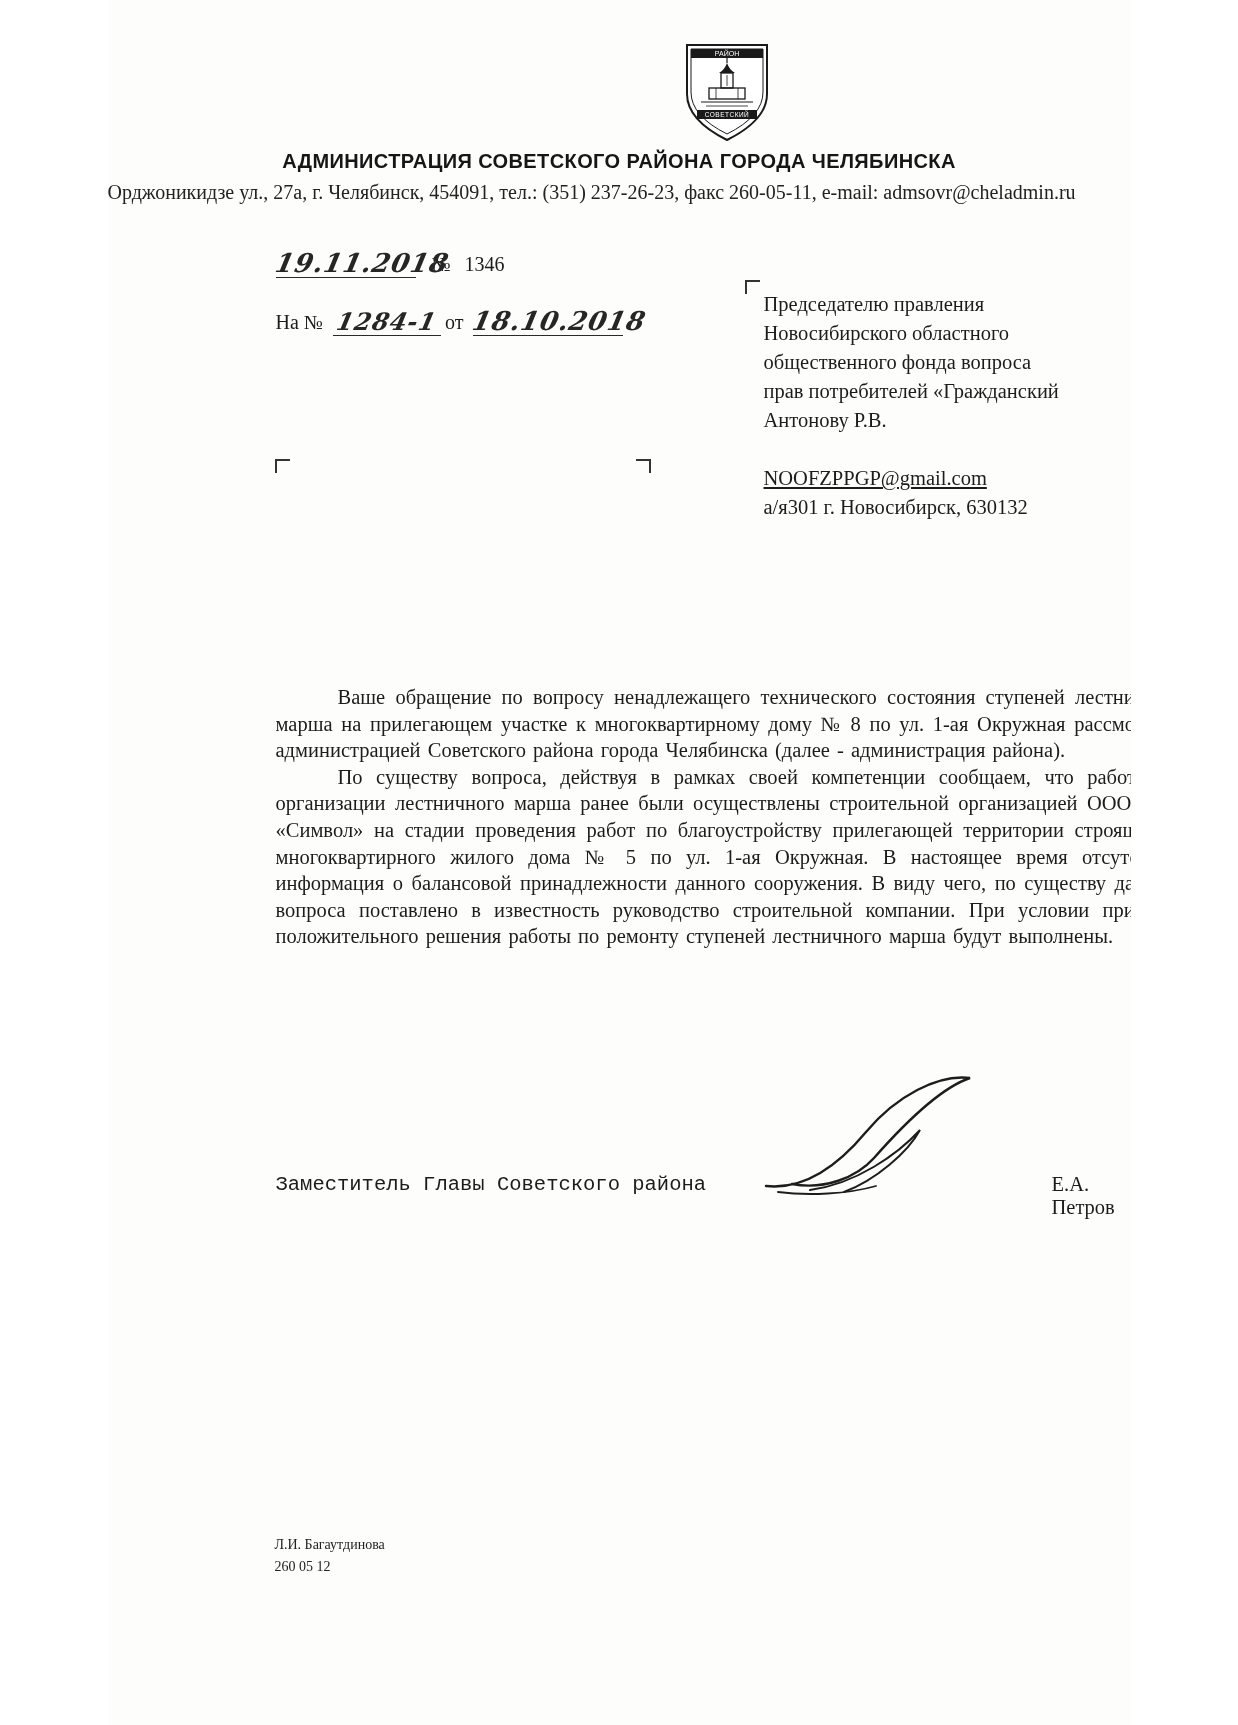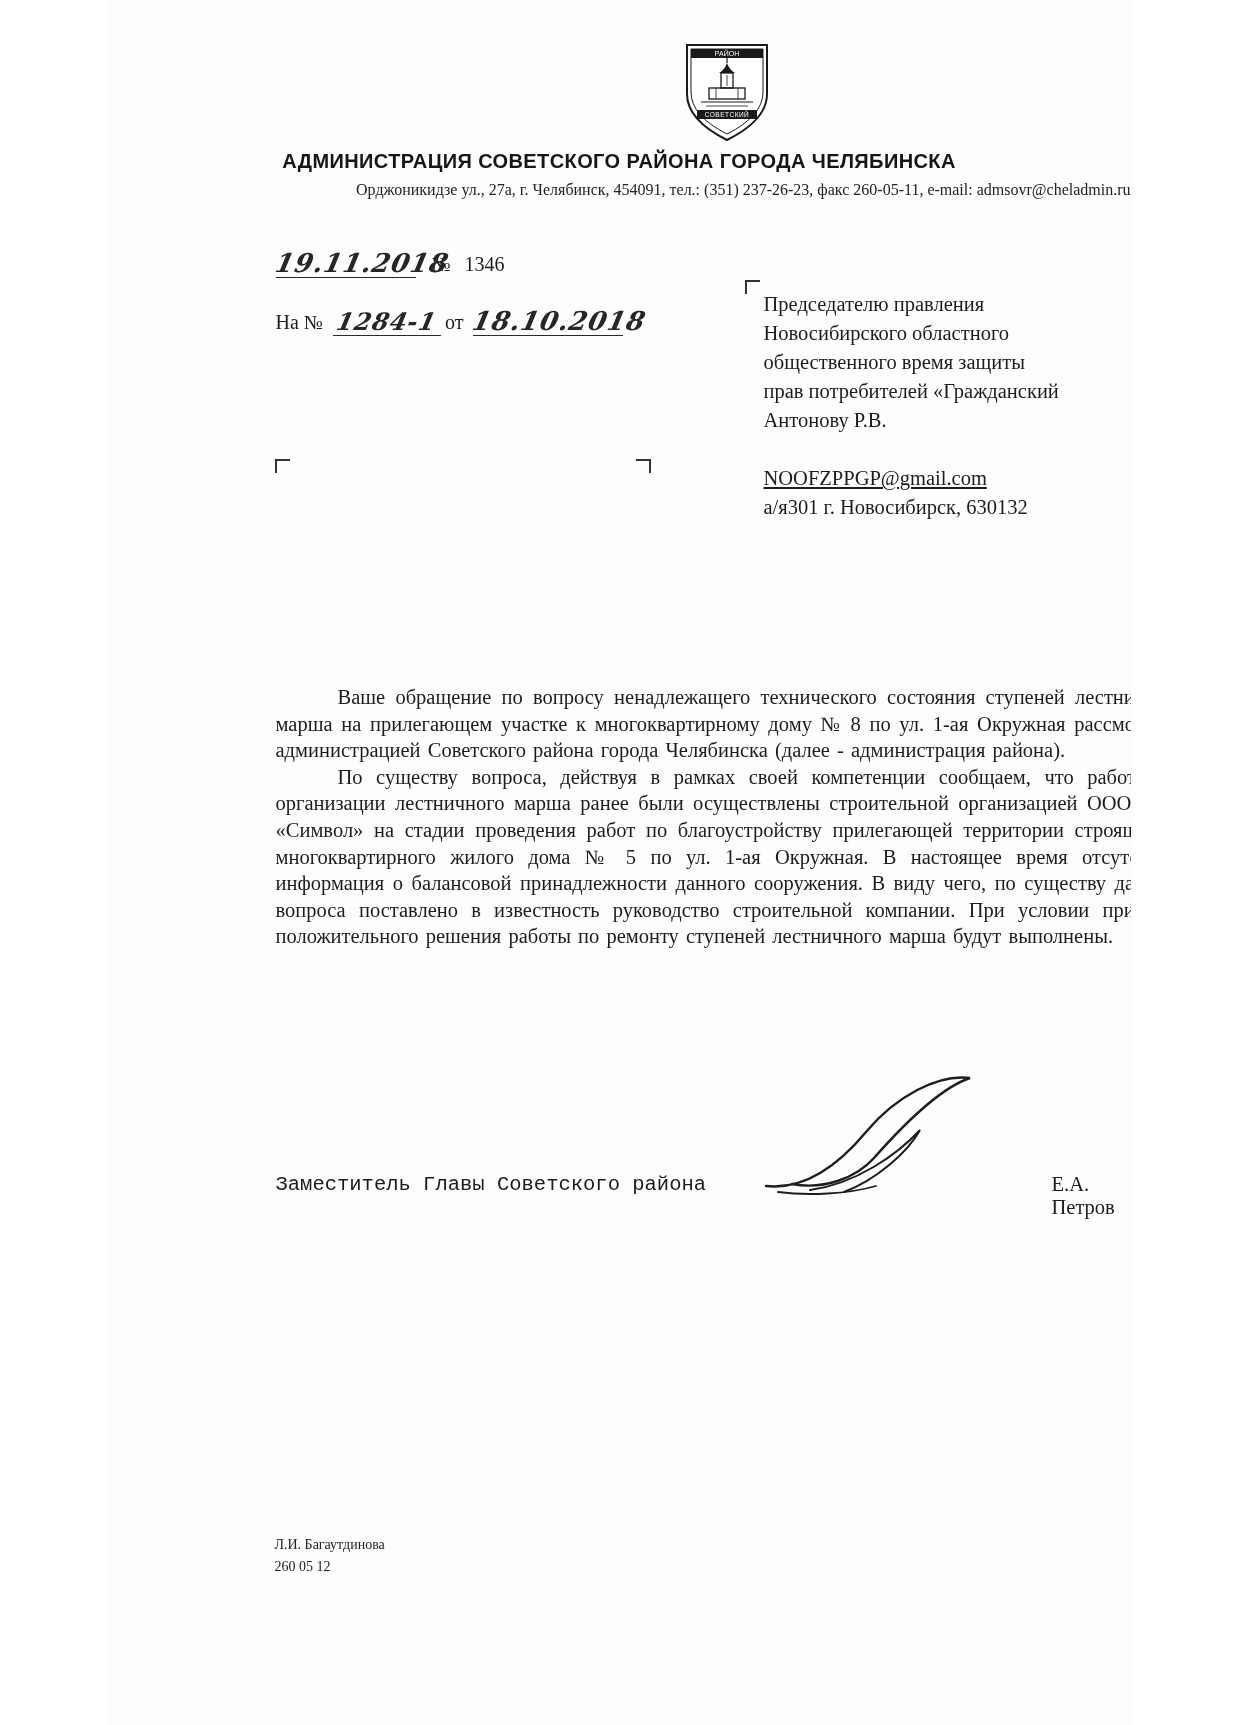--- a/index.html
+++ b/index.html
@@ -18,21 +18,21 @@
   
   .org-name {
     position:absolute; left:0; top:150px; width:100%;
     text-align:center;
     font-family:"Liberation Sans", sans-serif;
     font-weight:bold; font-size:20px; letter-spacing:0.4px;
     color:#161616;
   }
   .contact-line {
     position:absolute; left:0; top:181px; width:100%;
-    text-align:right; font-size:16px; color:#222;
+    text-align:left; font-size:20px; color:#222;
   }
   
   .ref-row { position:absolute; display:flex; align-items:flex-end; font-size:20px; }
   .row1 { left:168px; top:250px; }
   .row2 { left:168px; top:308px; }
   .typed { font-size:20px; color:#1c1c1c; padding-bottom:2px; }
   .uline {
     display:inline-block; border-bottom:1.6px solid #2a2a2a;
     text-align:center; vertical-align:bottom; line-height:1;
     padding-bottom:1px;
@@ -120,21 +120,21 @@
   </div>
 
   <div class="mark mark-tl" style="left:637px; top:280px;"></div>
   <div class="mark mark-tr" style="left:1030px; top:275px;"></div>
   <div class="mark mark-tl" style="left:167px; top:459px;"></div>
   <div class="mark mark-tr" style="left:528px; top:459px;"></div>
 
   <div class="recipient">
     <div>Председателю правления</div>
     <div>Новосибирского областного</div>
-    <div>общественного время защиты</div>
+    <div>общественного фонда вопроса</div>
     <div>прав потребителей «Гражданский</div>
     <div>Антонову Р.В.</div>
     <div class="recipient-email">NOOFZPPGP@gmail.com</div>
     <div>а/я301 г. Новосибирск, 630132</div>
   </div>
 
   <div class="body-text">
     <p>Ваше обращение по вопросу ненадлежащего технического состояния ступеней лестничного марша на прилегающем участке к многоквартирному дому № 8 по ул. 1-ая Окружная рассмотрено администрацией Советского района города Челябинска (далее - администрация района).</p>
     <p>По существу вопроса, действуя в рамках своей компетенции сообщаем, что работы по организации лестничного марша ранее были осуществлены строительной организацией ООО ПКФ «Символ» на стадии проведения работ по благоустройству прилегающей территории строящегося многоквартирного жилого дома № 5 по ул. 1-ая Окружная. В настоящее время отсутствует информация о балансовой принадлежности данного сооружения. В виду чего, по существу данного вопроса поставлено в известность руководство строительной компании. При условии принятия положительного решения работы по ремонту ступеней лестничного марша будут выполнены.</p>
   </div>

